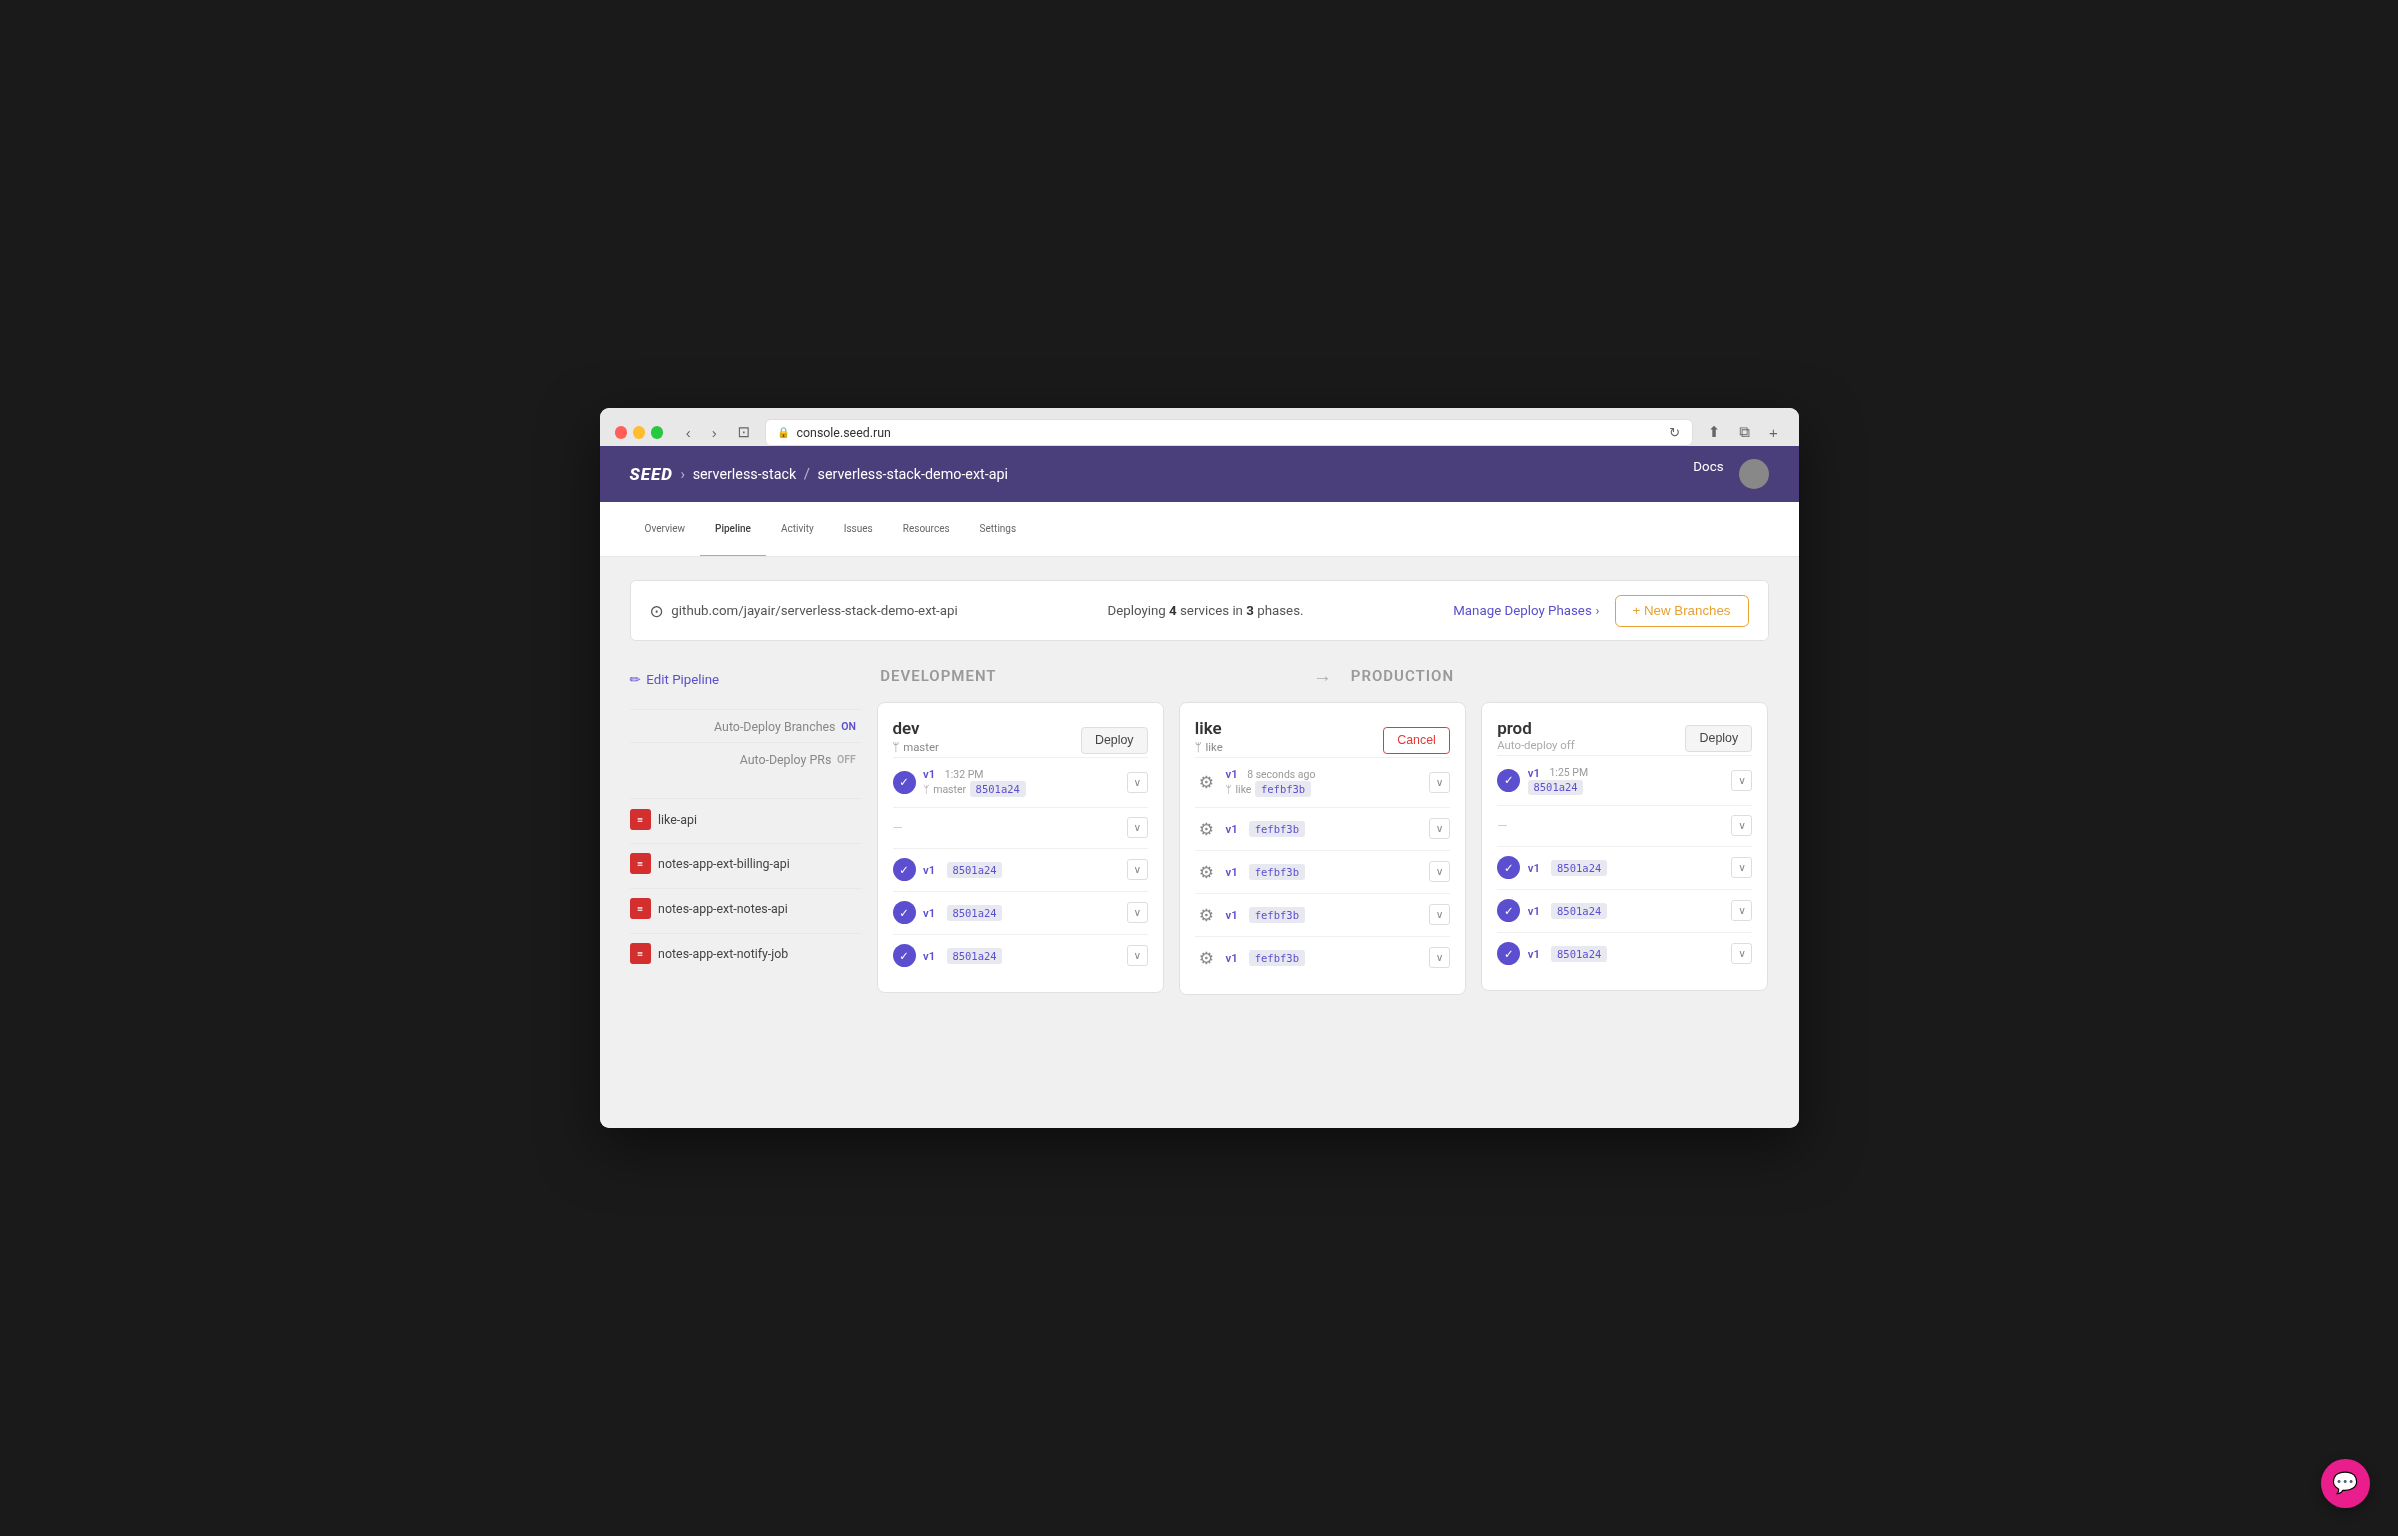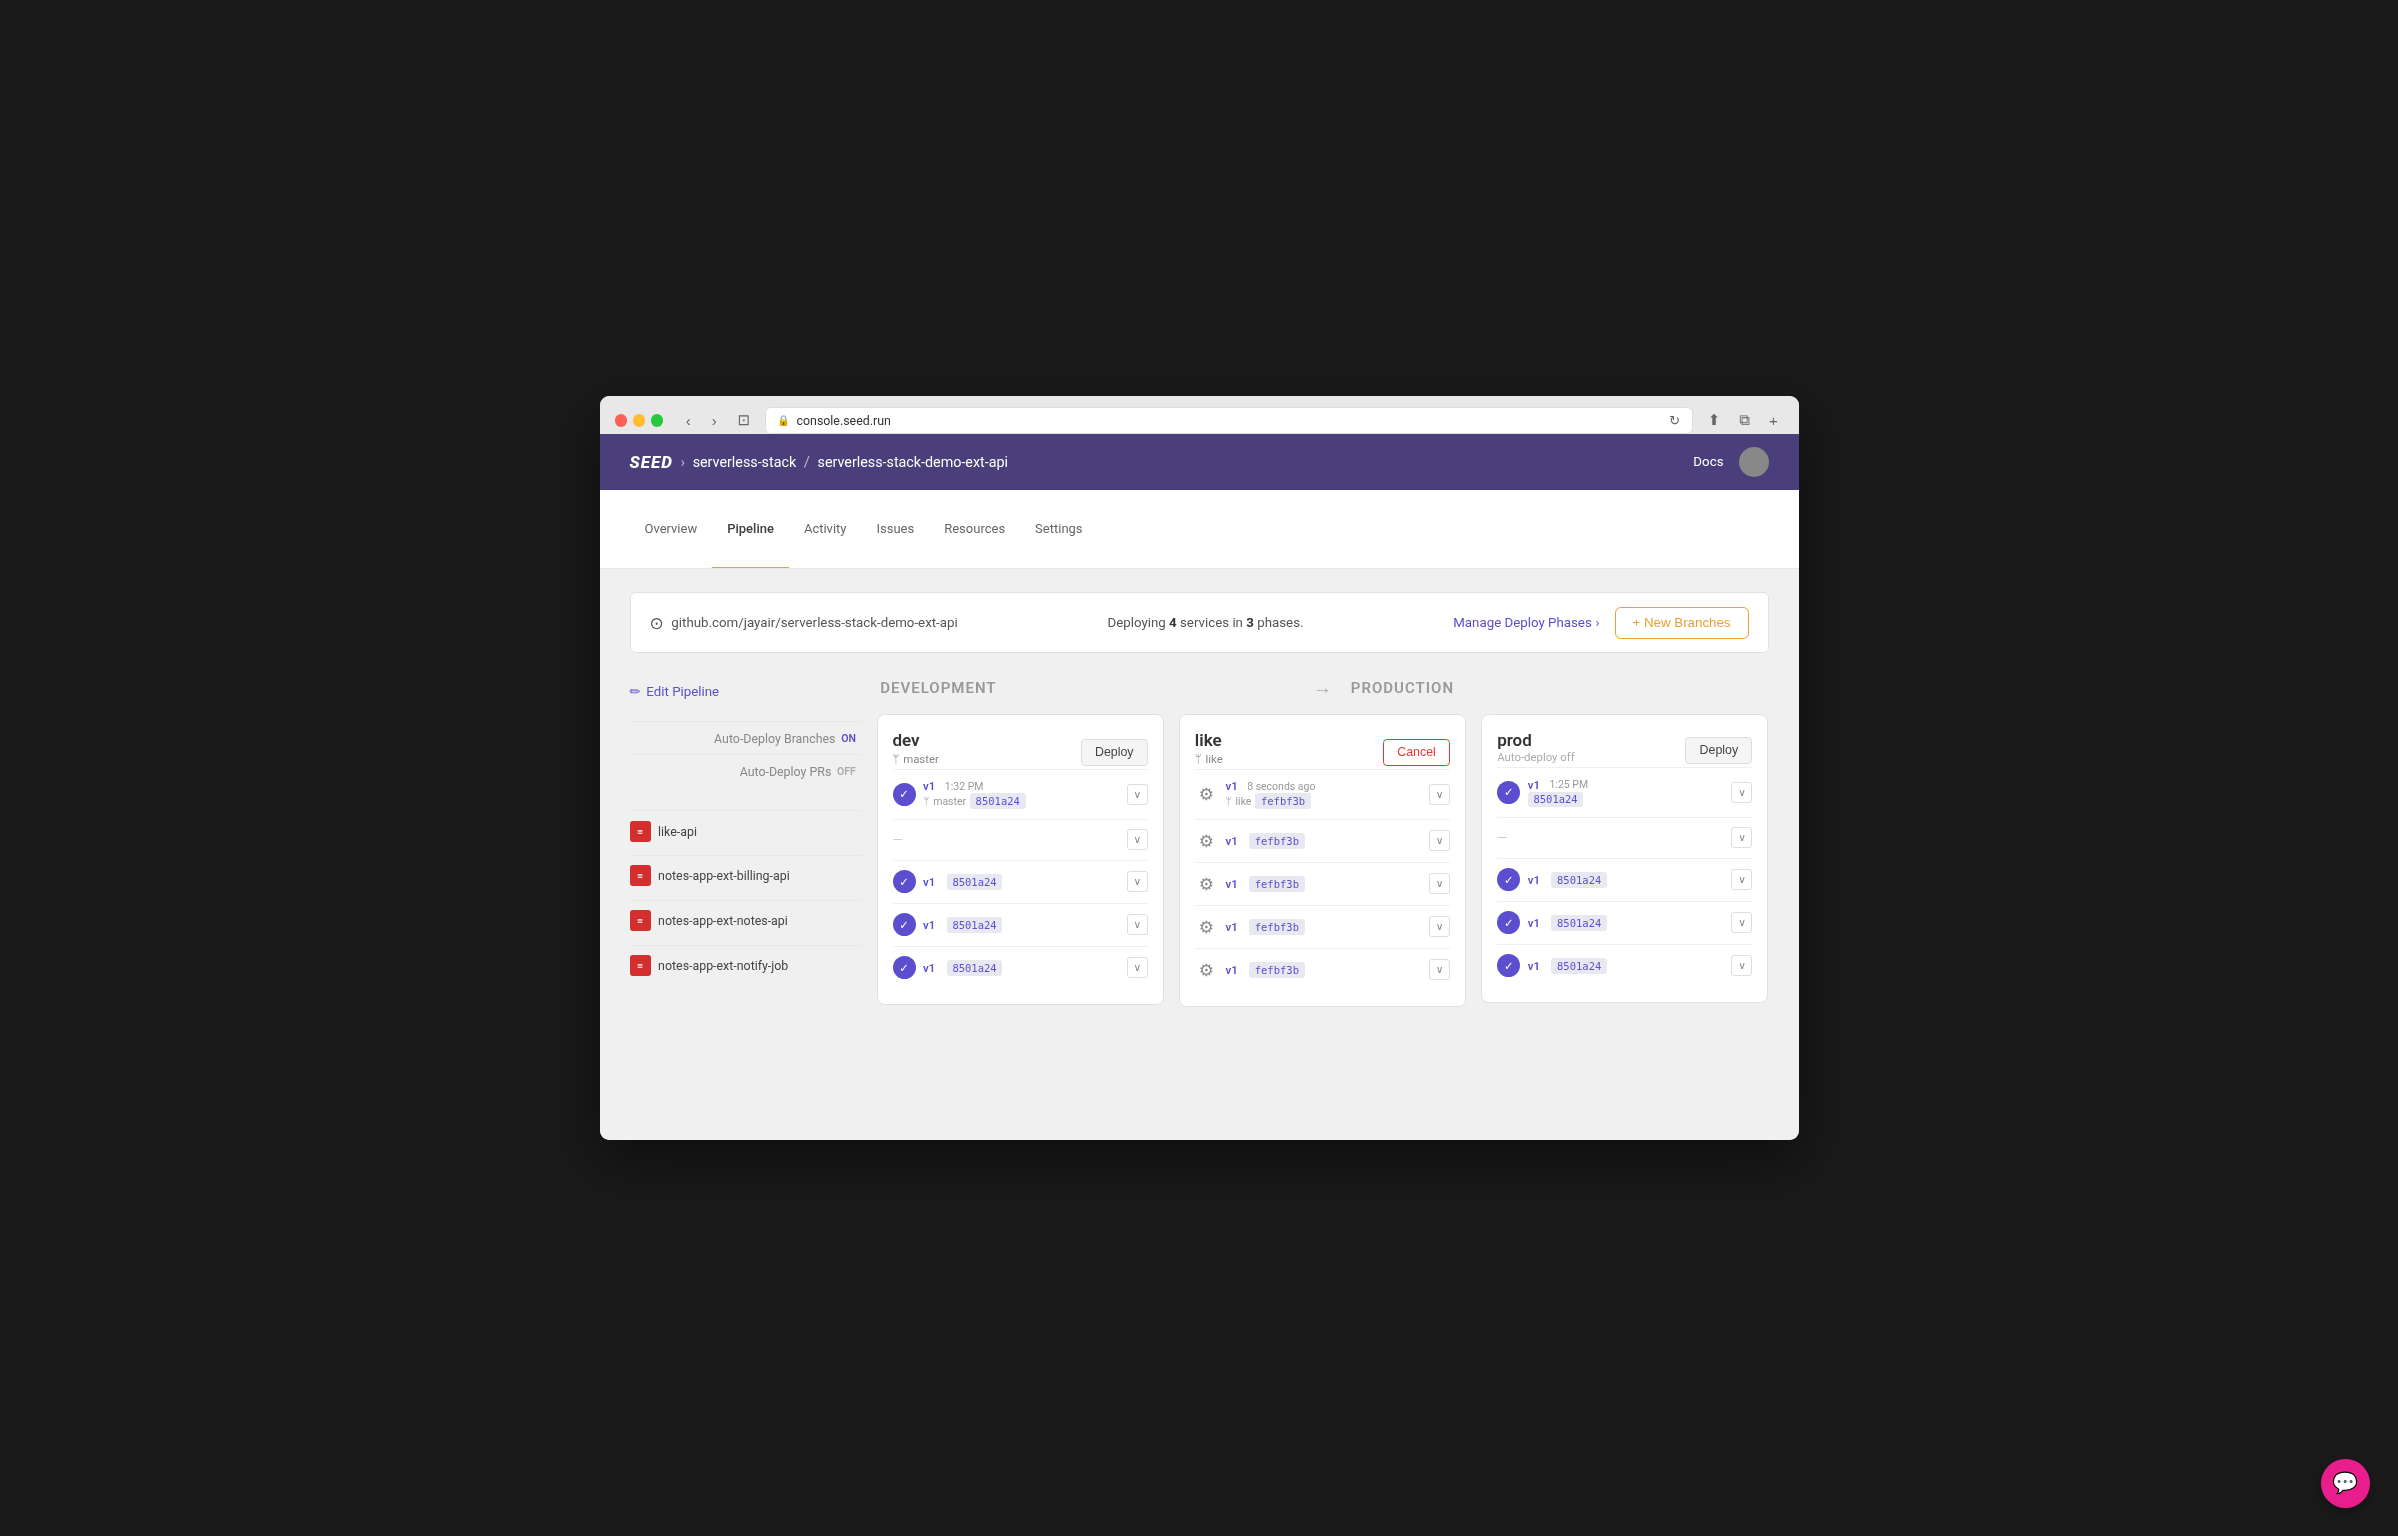--- a/index.html
+++ b/index.html
@@ -111,42 +111,42 @@
       font-weight: 800;
       font-style: italic;
       color: white;
       font-size: 17px;
       letter-spacing: 1px;
     }
     .breadcrumb-sep { color: rgba(255,255,255,0.6); font-size: 15px; }
     .breadcrumb-link { color: white; text-decoration: none; }
     .header-right {
       display: flex;
-      align-items: center;
+      align-items: flex-start;
       gap: 15px;
     }
     .docs-link { color: white; text-decoration: none; font-size: 13.3px; }
     .avatar {
       width: 30px;
       height: 30px;
       border-radius: 50%;
       background: #888;
       overflow: hidden;
     }
     
     .nav-tabs {
       background: white;
       padding: 0 30px;
       display: flex;
       gap: 0;
       border-bottom: 1px solid #e8e8e8;
     }
     .nav-tab {
-      padding: 31px 15px;
-      font-size: 13px;
+      padding: 21px 15px;
+      font-size: 10px;
       color: #666;
       cursor: pointer;
       border-bottom: 1.9px solid transparent;
       text-decoration: none;
       text-align: center;
     }
     .nav-tab.active {
       color: #404040;
       border-bottom-color: #e8a030;
       font-weight: 500;

